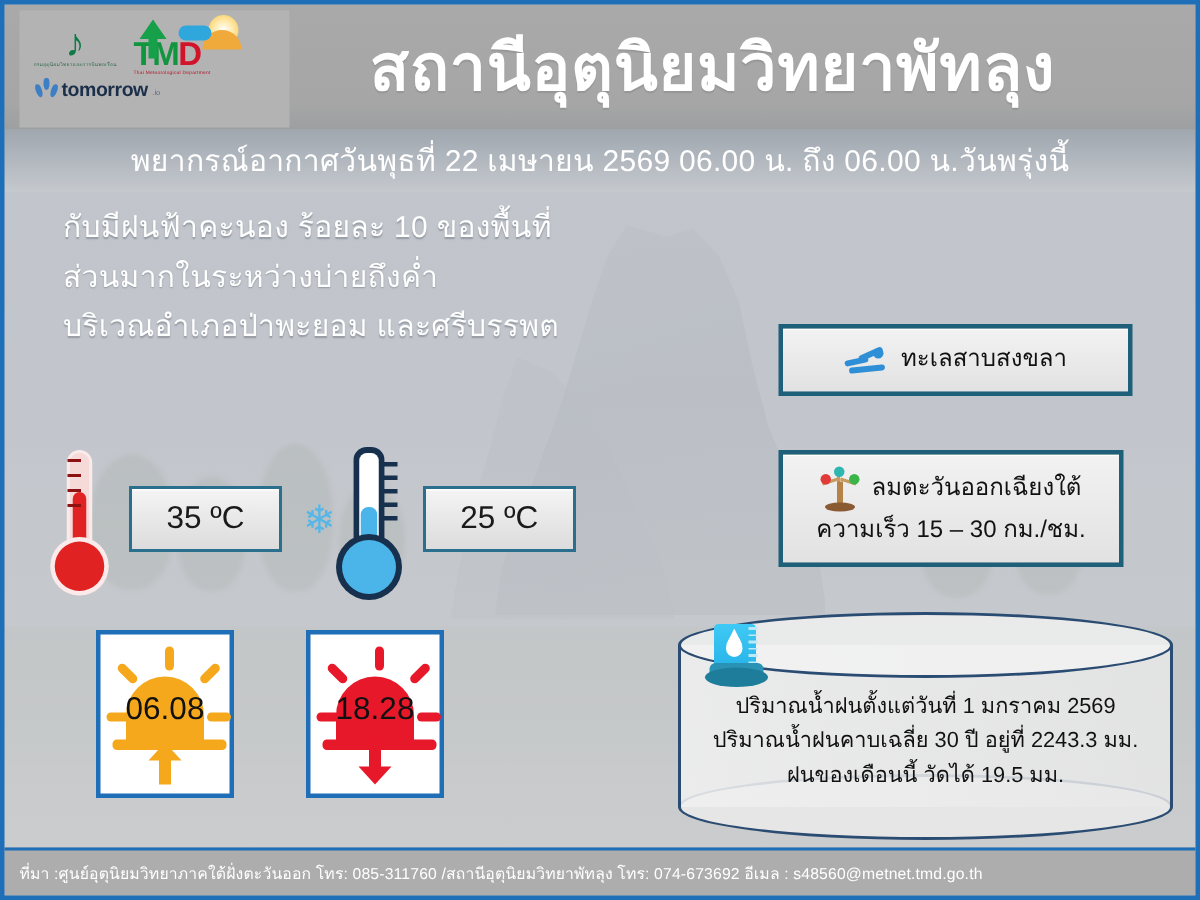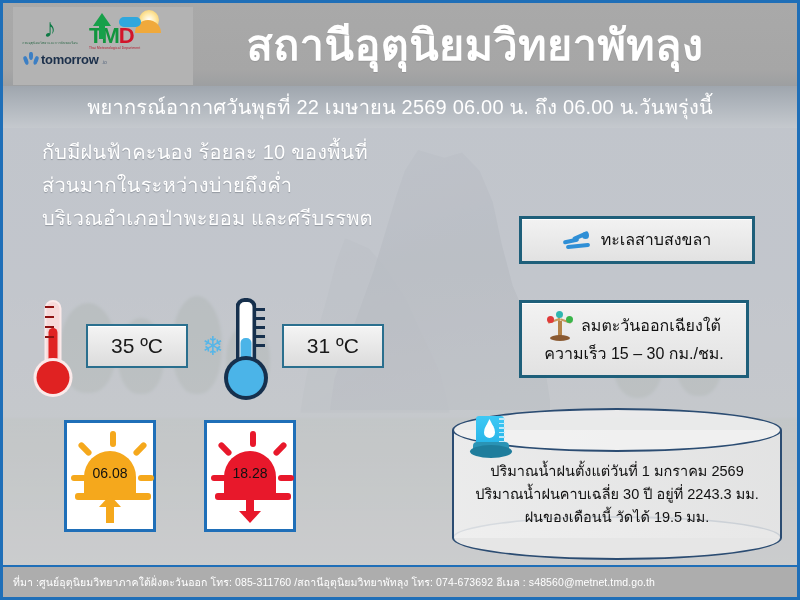--- a/index.html
+++ b/index.html
@@ -110,21 +110,21 @@
 
   
   .sunbox{position:absolute;width:92px;height:112px;background:#ffffff;
           border:3px solid #1f6fb8;box-sizing:border-box;}
   #sunrise-box{left:64px;top:420px;}
   #sunset-box{left:204px;top:420px;}
   .sunwrap{position:relative;width:100%;height:100%;}
   .sun-disc{position:absolute;left:50%;top:28px;transform:translateX(-50%);
             width:52px;height:44px;border-radius:26px 26px 0 0;
             display:flex;align-items:center;justify-content:center;}
-  .sun-time{font-size:14px;color:#111;font-weight:500;position:relative;z-index:3;}
+  .sun-time{font-size:21px;color:#111;font-weight:500;position:relative;z-index:3;}
   .sun-line{position:absolute;left:8px;top:70px;width:76px;height:7px;border-radius:3px;}
   .ray{position:absolute;border-radius:3px;}
   .arrow{position:absolute;left:50%;transform:translateX(-50%);bottom:6px;width:22px;height:28px;}
   .arrow .shaft{position:absolute;left:50%;transform:translateX(-50%);width:8px;height:17px;}
   .arrow .headu{position:absolute;left:50%;transform:translateX(-50%);top:0;width:0;height:0;
                 border-left:11px solid transparent;border-right:11px solid transparent;}
   .arrow .headd{position:absolute;left:50%;transform:translateX(-50%);bottom:0;width:0;height:0;
                 border-left:11px solid transparent;border-right:11px solid transparent;}
 
   
@@ -257,21 +257,21 @@
       <div class="th-fill"></div>
       <div class="th-ticks">
           <b></b>
           <b></b>
           <b></b>
           <b></b>
           <b></b>
         </div>
       <div class="th-bulb"></div>
     </div>
-    <div class="valbox">31 ºC</div>
+    <div class="valbox">25 ºC</div>
   </div>
 
   <div class="sunbox" id="sunrise-box">
     <div class="sunwrap">
       <div class="ray" style="left:43px;top:8px;width:6px;height:16px;background:#f5a81c;"></div>
       <div class="ray" style="left:15px;top:18px;width:6px;height:16px;background:#f5a81c;transform:rotate(-45deg);"></div>
       <div class="ray" style="left:70px;top:18px;width:6px;height:16px;background:#f5a81c;transform:rotate(45deg);"></div>
       <div class="ray" style="left:4px;top:52px;width:16px;height:6px;background:#f5a81c;"></div>
       <div class="ray" style="left:71px;top:52px;width:16px;height:6px;background:#f5a81c;"></div>
       <div class="sun-disc" style="background:#f5a81c;">

